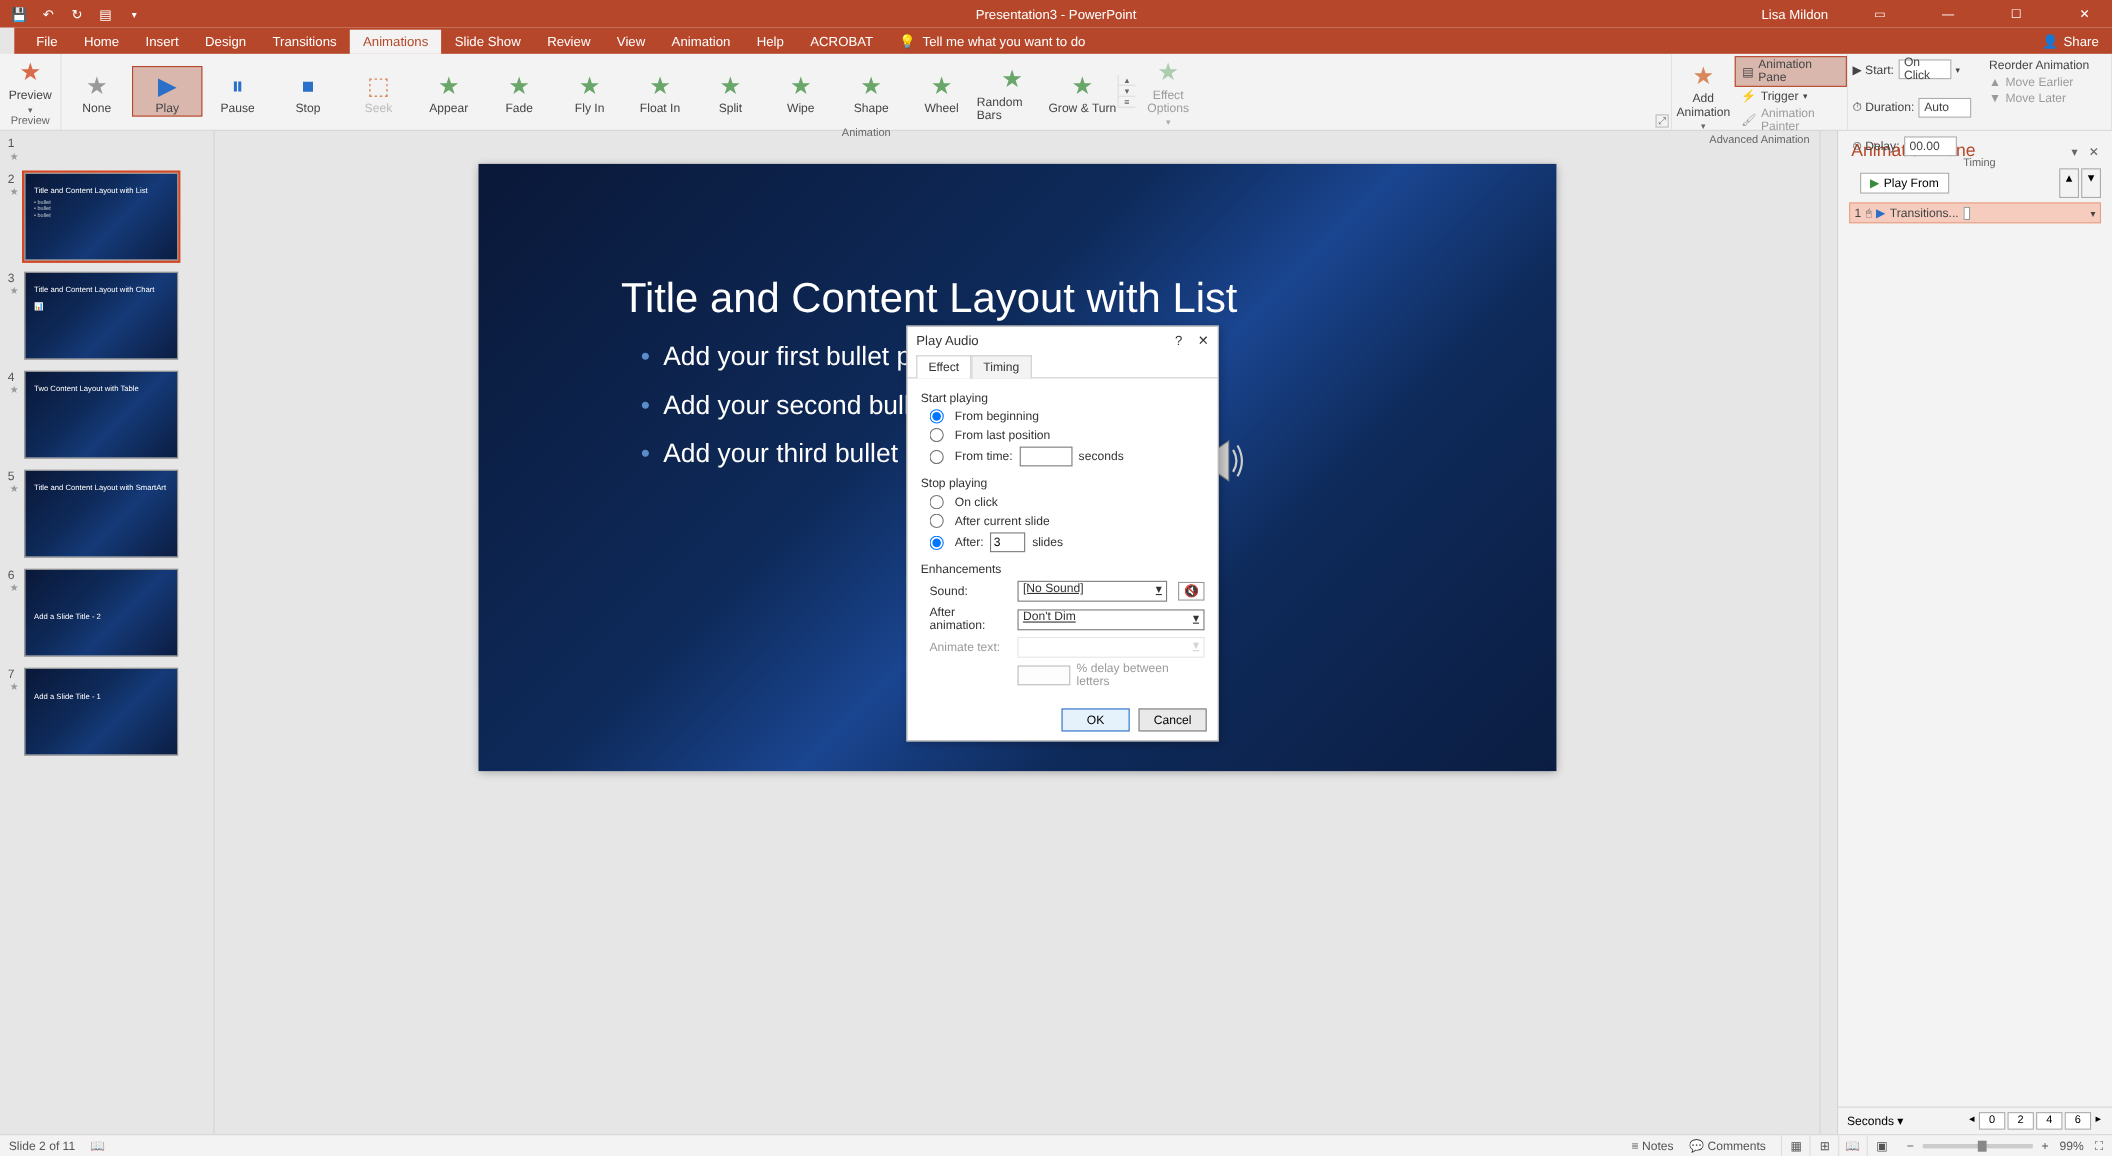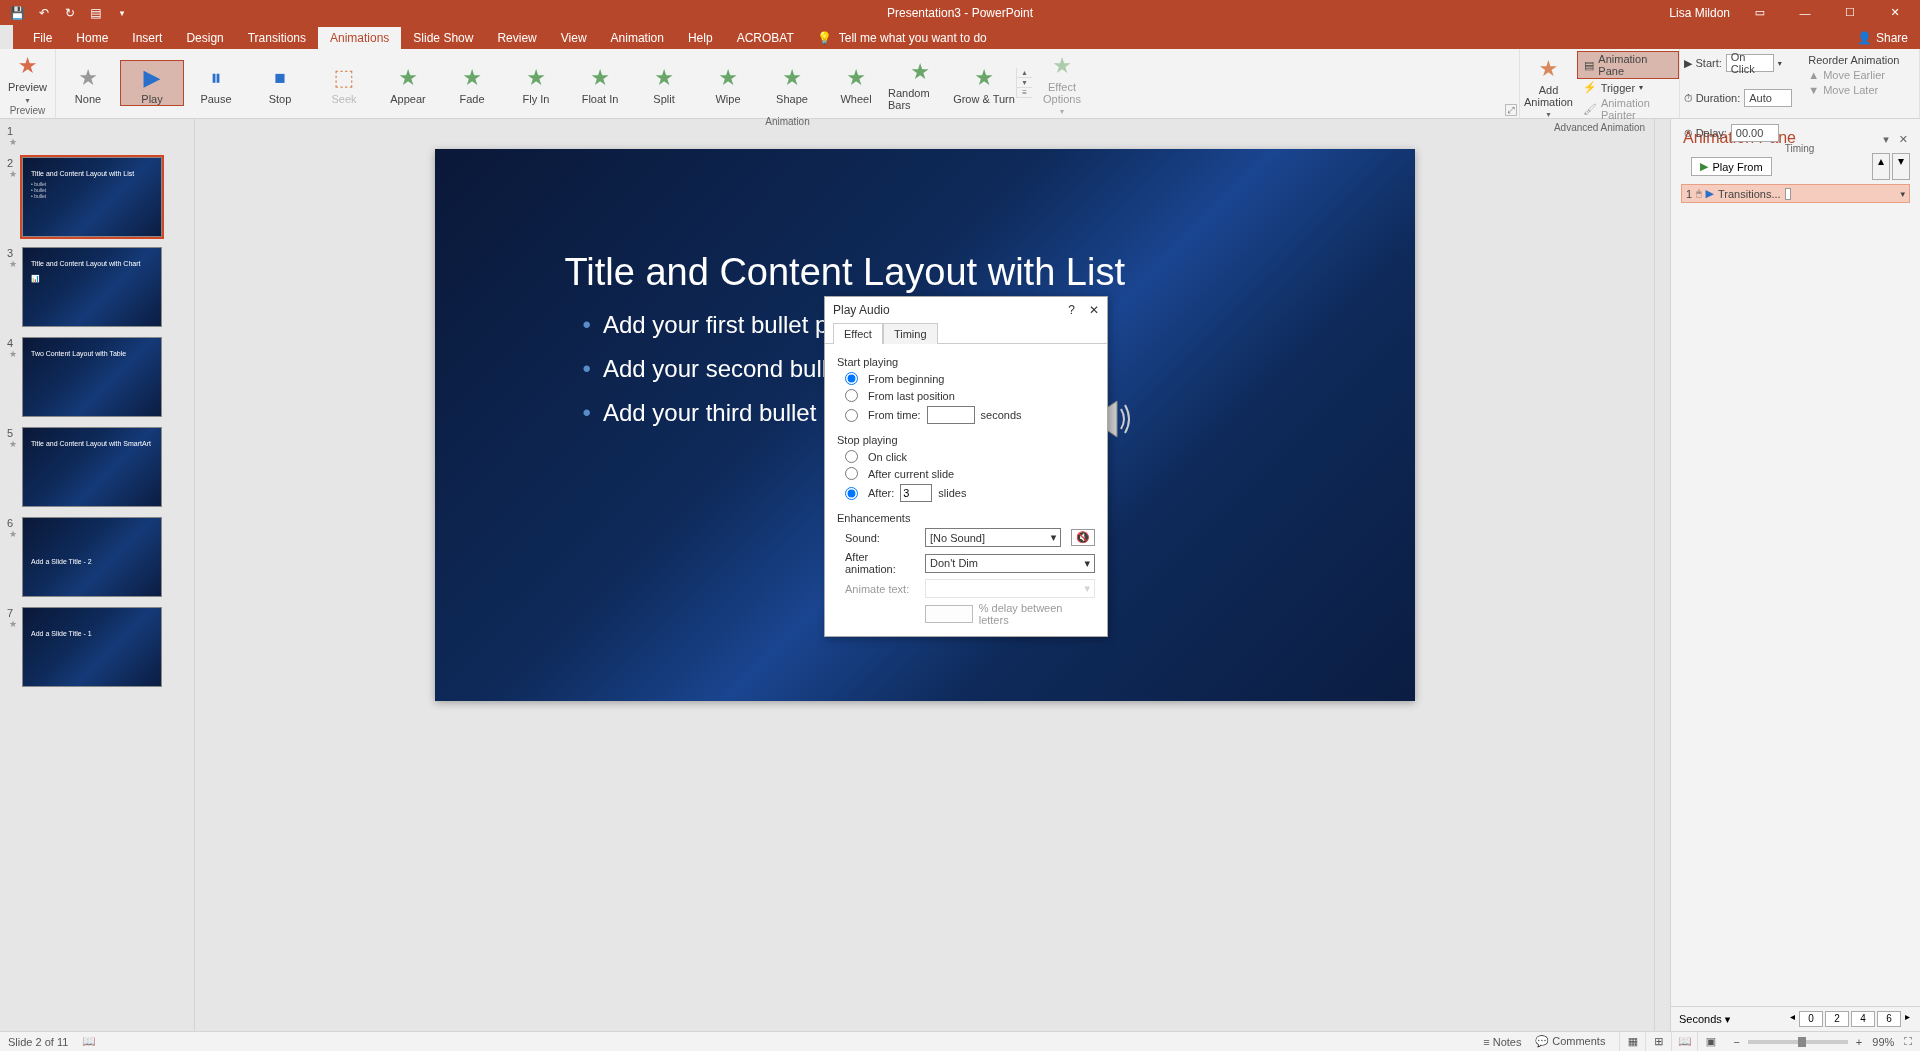--- a/index.html
+++ b/index.html
@@ -3,21 +3,21 @@
 <meta charset="utf-8">
 <style>
 * { margin: 0; padding: 0; box-sizing: border-box; font-family: "Segoe UI", Arial, sans-serif; }
 body { width: 1920px; height: 1051px; background: #e6e6e6; overflow: hidden; font-size: 12px; }
 
 
 .titlebar { height: 25px; background: #b7472a; color: #fff; display: flex; align-items: center; position: relative; }
 .qat { display: flex; gap: 10px; padding: 0 10px; align-items: center; }
 .qat .icon { width: 16px; height: 16px; display: inline-flex; align-items: center; justify-content: center; font-size: 12px; }
 .title-center { position: absolute; left: 50%; transform: translateX(-50%); font-size: 12px; }
-.title-right { margin-left: auto; display: flex; align-items: center; gap: 15px; padding-right: 10px; }
+.title-right { margin-left: auto; display: flex; align-items: center; gap: 32px; padding-right: 10px; }
 .win-btn { width: 30px; height: 25px; display: inline-flex; align-items: center; justify-content: center; font-size: 11px; }
 
 
 .ribbon-tabs { height: 24px; background: #b7472a; display: flex; align-items: flex-end; padding-left: 8px; color: #fff; margin-left: 13px; }
 .ribbon-tab { padding: 4px 12px; font-size: 12px; cursor: pointer; }
 .ribbon-tab.active { background: #f3f3f3; color: #b7472a; }
 .ribbon-tell { display: flex; align-items: center; gap: 6px; padding: 4px 12px; }
 .share-btn { margin-left: auto; padding: 4px 12px; display: flex; align-items: center; gap: 4px; }
 
 
@@ -69,21 +69,21 @@
 .dialog-title { padding: 6px 8px; display: flex; justify-content: space-between; align-items: center; font-size: 12px; }
 .dialog-tabs { display: flex; padding: 0 8px; }
 .dialog-tab { padding: 4px 10px; border: 1px solid #ccc; border-bottom: none; background: #fff; font-size: 11px; }
 .dialog-tab.active { position: relative; z-index: 2; }
 .dialog-tab:not(.active) { background: #f3f3f3; }
 .dialog-body { border-top: 1px solid #ccc; margin-top: -1px; padding: 8px 12px; }
 .group-label { font-size: 11px; color: #333; margin: 4px 0 2px; }
 .radio-row, .combo-row { display: flex; align-items: center; gap: 6px; padding: 2px 0 2px 8px; }
 .radio-row input[type=radio] { margin-right: 4px; }
 .dlg-input { width: 48px; height: 18px; border: 1px solid #7a7a7a; font-size: 11px; padding: 0 2px; }
-.combo { flex: 1; height: 19px; border: 1px solid #7a7a7a; background: #fff; display: flex; align-items: center; padding: 0 4px; justify-content: space-between; }
+.combo { flex: 1; height: 19px; border: 1px solid #7a7a7a; background: #fff; display: flex; align-items: flex-start; padding: 0 4px; justify-content: space-between; text-decoration: underline; }
 .combo.disabled { color: #aaa; border-color: #ccc; }
 .dialog-btns { display: flex; justify-content: flex-end; gap: 8px; padding: 8px 10px; }
 .dlg-btn { width: 62px; height: 21px; border: 1px solid #7a7a7a; background: #e9e9e9; font-size: 11px; }
 .dlg-btn.primary { border: 1px solid #2a6fc9; background: #e5f1fb; }
 
 
 .statusbar { height: 20px; background: #f3f3f3; border-top: 1px solid #d4d4d4; display: flex; align-items: center; font-size: 11px; color: #555; padding: 0 8px; }
 .statusbar .spacer { flex: 1; }
 .view-btns { display: flex; gap: 0; }
 .view-btns .vb { width: 26px; height: 20px; display: inline-flex; align-items: center; justify-content: center; border-left: 1px solid #ddd; }
@@ -471,20 +471,24 @@
           <span></span>
           <span>▾</span>
         </div>
       </div>
     <div class="combo-row" style="opacity:.5">
         <span style="width:74px"></span>
         <input class="dlg-input" disabled="" style=""> 
         <span>% delay between letters</span>
       </div>
   </div>
+  <div class="dialog-btns">
+    <button class="dlg-btn primary">OK</button>
+    <button class="dlg-btn">Cancel</button>
+  </div>
 </div>
 
 <div class="statusbar">
   <span>Slide 2 of 11</span>
   <span style="margin-left:14px">📖</span>
   <div class="spacer"></div>
   <span style="margin-right:14px">≡ <span>Notes</span></span>
   <span style="margin-right:14px">💬 <span>Comments</span></span>
   <div class="view-btns">
     <span class="vb">▦</span>

